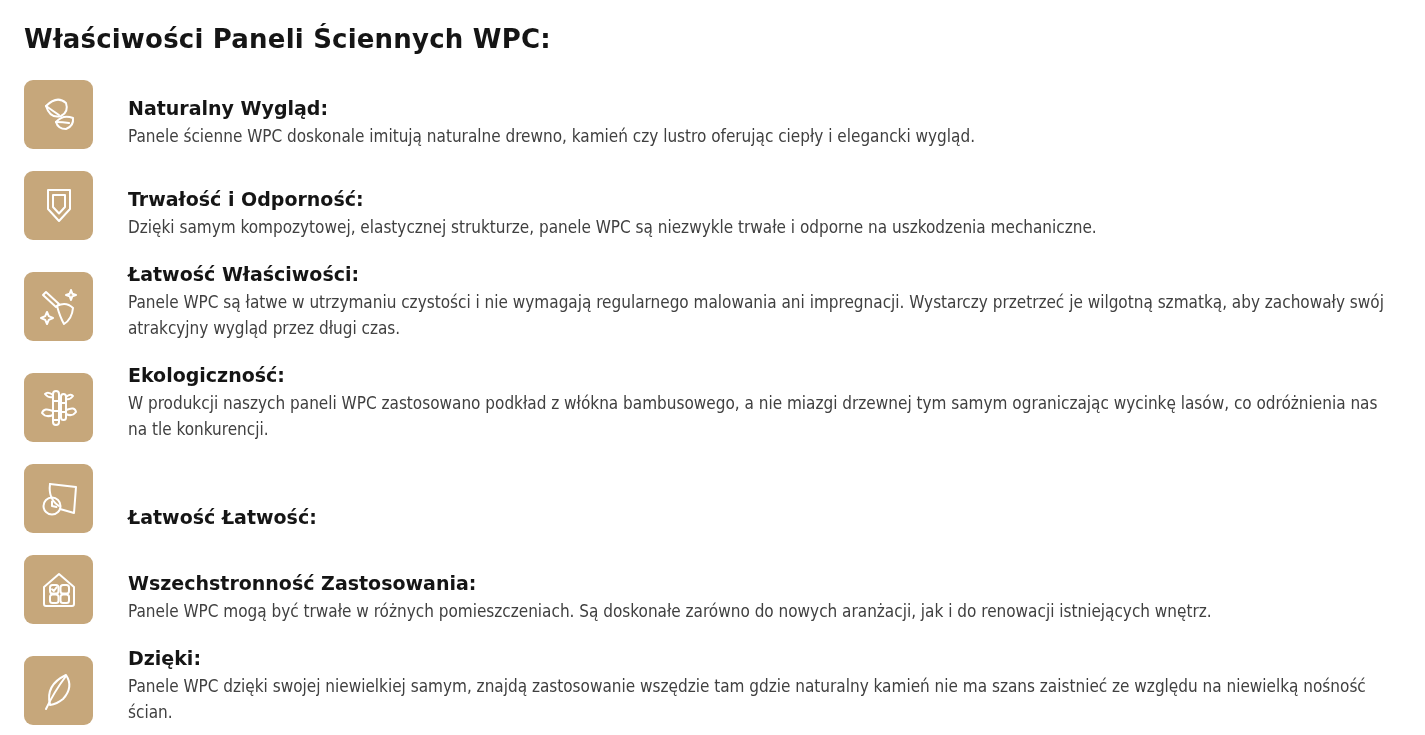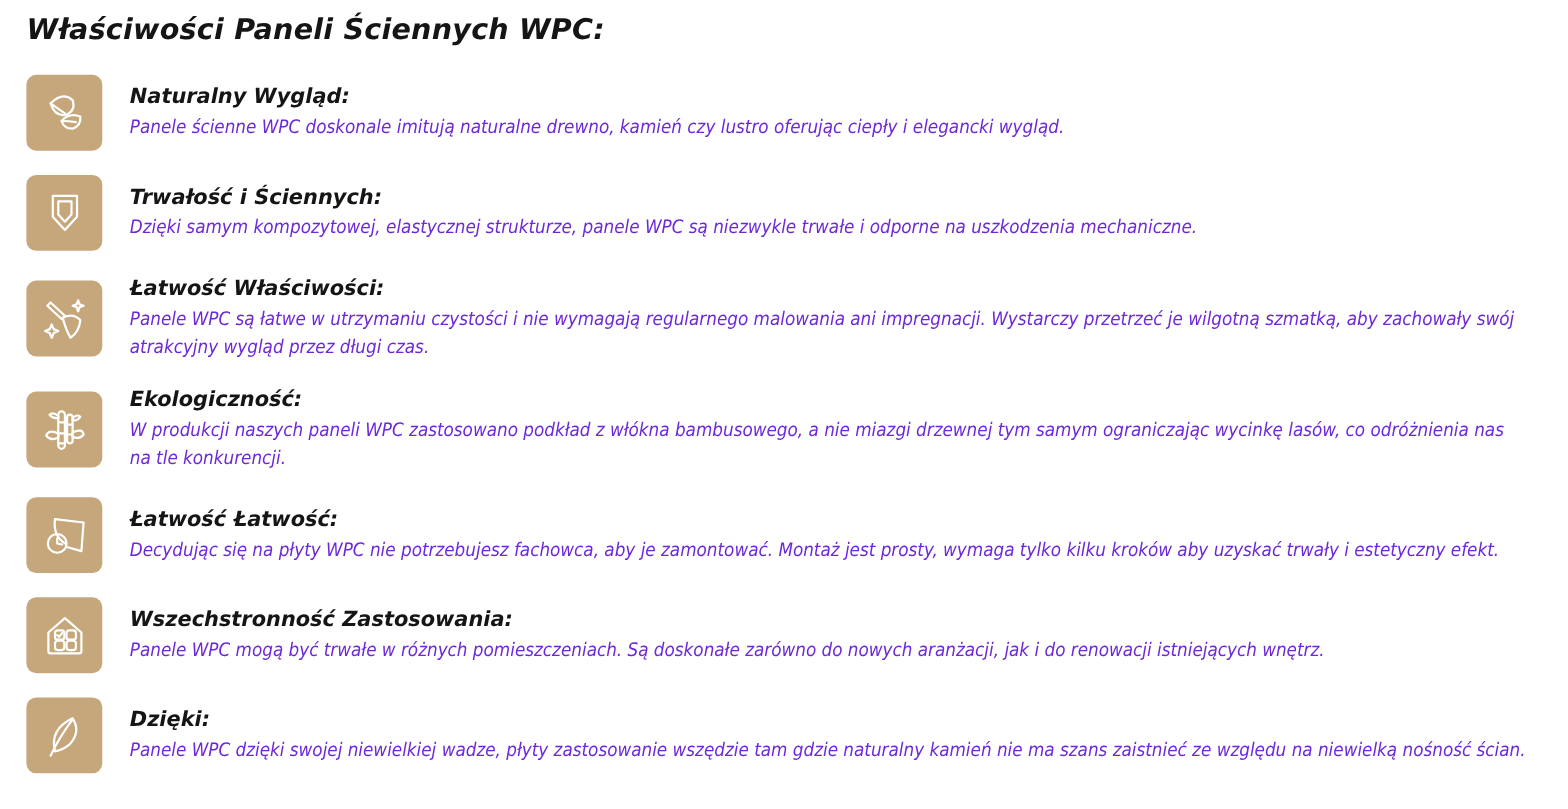--- a/index.html
+++ b/index.html
@@ -5,33 +5,33 @@
   * { box-sizing: border-box; }
   html, body { margin: 0; padding: 0; }
   body {
     width: 1425px;
     height: 735px;
     background: #ffffff;
     font-family: "Liberation Sans", sans-serif;
     color: #1d1d1d;
     overflow: hidden;
   }
-  .container { padding: 8px 24px 0 24px; font-style: italic; }
+  .container { padding: 20px 24px 0 24px; }
   .page-title {
     font-size: 26px;
     font-weight: 700;
     color: #151515;
     margin: 4px 0 26px 0;
     letter-spacing: 0.2px;
     font-family: "DejaVu Sans", "Liberation Sans", sans-serif;
   }
   .feature-row {
     display: flex;
-    align-items: center;
-    gap: 25px;
+    align-items: flex-end;
+    gap: 35px;
     margin-bottom: 22px;
   }
   .icon-box {
     width: 69px;
     height: 69px;
     flex: 0 0 69px;
     border-radius: 9px;
     display: flex;
     align-items: center;
     justify-content: center;
@@ -49,21 +49,21 @@
     font-size: 19px;
     font-weight: 700;
     color: #151515;
     margin: 0 0 5px 0;
     font-family: "DejaVu Sans", "Liberation Sans", sans-serif;
   }
   .feature-desc {
     font-size: 17px;
     line-height: 25.5px;
     margin: 0;
-    color: #6d28d9;
+    color: #404040;
     font-family: "DejaVu Sans", "Liberation Sans", sans-serif;
     font-stretch: condensed;
   }
 </style>
 </head>
 <body style="background: rgb(255, 255, 255);">
 
 <div class="container">
 
   <h1 class="page-title">Właściwości Paneli Ściennych WPC:</h1>
@@ -84,21 +84,21 @@
   </div>
 
   <div class="feature-row">
     <div class="icon-box icon-bg" style="background: rgb(198, 167, 123);">
       <svg viewBox="0 0 48 48">
         <path class="icon-stroke" d="M13 8 H35 V27 L24 39 L13 27 Z"></path>
         <path class="icon-stroke" d="M18 13 H30 V25 L24 31.5 L18 25 Z"></path>
       </svg>
     </div>
     <div class="feature-text">
-      <h2 class="feature-heading">Trwałość i Ściennych:</h2>
+      <h2 class="feature-heading">Trwałość i Odporność:</h2>
       <p class="feature-desc">Dzięki samym kompozytowej, elastycznej strukturze, panele WPC są niezwykle trwałe i odporne na uszkodzenia mechaniczne.</p>
     </div>
   </div>
 
   <div class="feature-row">
     <div class="icon-box icon-bg" style="background: rgb(198, 167, 123);">
       <svg viewBox="0 0 48 48">
         <path class="icon-stroke" d="M8 12 L11 9 L24 21 L21 24 Z"></path>
         <path class="icon-stroke" d="M22 23 Q31 18 38 25 Q37 36 29 41 Q25 34 22 23 Z"></path>
         <path class="icon-stroke" d="M36 7 L37.3 10.7 L41 12 L37.3 13.3 L36 17 L34.7 13.3 L31 12 L34.7 10.7 Z"></path>
@@ -134,21 +134,20 @@
     <div class="icon-box icon-bg" style="background: rgb(198, 167, 123);">
       <svg viewBox="0 0 48 48">
         <path class="icon-stroke" d="M15 9 L41 12 L39 38 L25 34"></path>
         <path class="icon-stroke" d="M15 9 Q13 24 24 31"></path>
         <circle class="icon-stroke" cx="17" cy="31" r="8.5"></circle>
         <path class="icon-stroke" d="M17 26.5 V31 L21.5 32"></path>
       </svg>
     </div>
     <div class="feature-text">
       <h2 class="feature-heading">Łatwość Łatwość:</h2>
-      <p class="feature-desc">Decydując się na płyty WPC nie potrzebujesz fachowca, aby je zamontować. Montaż jest prosty, wymaga tylko kilku kroków aby uzyskać trwały i estetyczny efekt.</p>
     </div>
   </div>
 
   <div class="feature-row">
     <div class="icon-box icon-bg" style="background: rgb(198, 167, 123);">
       <svg viewBox="0 0 48 48">
         <path class="icon-stroke" d="M9 21 L24 8 L39 21 V38 Q39 40 37 40 H11 Q9 40 9 38 Z"></path>
         <rect class="icon-stroke" x="15" y="19" width="8.5" height="8.5" rx="2.5"></rect>
         <rect class="icon-stroke" x="25.5" y="19" width="8.5" height="8.5" rx="2.5"></rect>
         <rect class="icon-stroke" x="15" y="28.5" width="8.5" height="8.5" rx="2.5"></rect>
@@ -164,17 +163,17 @@
 
   <div class="feature-row">
     <div class="icon-box icon-bg" style="background: rgb(198, 167, 123);">
       <svg viewBox="0 0 48 48">
         <path class="icon-stroke" d="M15 38 Q10 18 31 8 Q39 20 28 32 Q22 37 15 38 Z"></path>
         <path class="icon-stroke" d="M11 42 Q19 25 31 9"></path>
       </svg>
     </div>
     <div class="feature-text">
       <h2 class="feature-heading">Dzięki:</h2>
-      <p class="feature-desc">Panele WPC dzięki swojej niewielkiej wadze, płyty zastosowanie wszędzie tam gdzie naturalny kamień nie ma szans zaistnieć ze względu na niewielką nośność ścian.</p>
+      <p class="feature-desc">Panele WPC dzięki swojej niewielkiej samym, znajdą zastosowanie wszędzie tam gdzie naturalny kamień nie ma szans zaistnieć ze względu na niewielką nośność ścian.</p>
     </div>
   </div>
 
 </div>
 
 </body></html>

